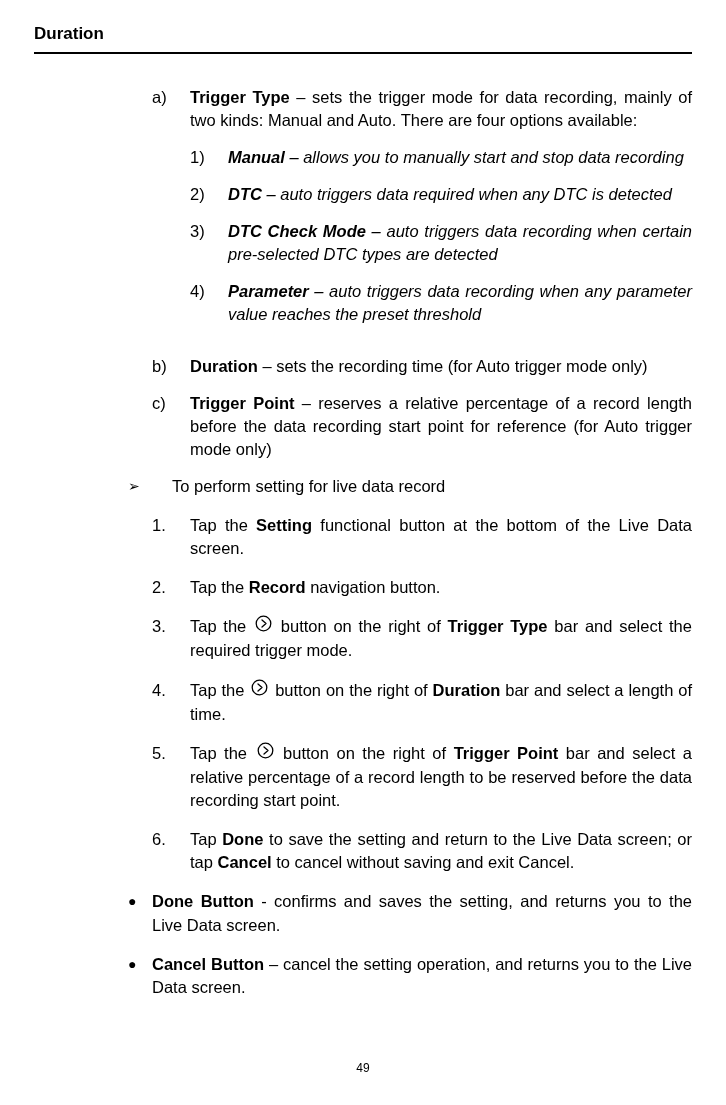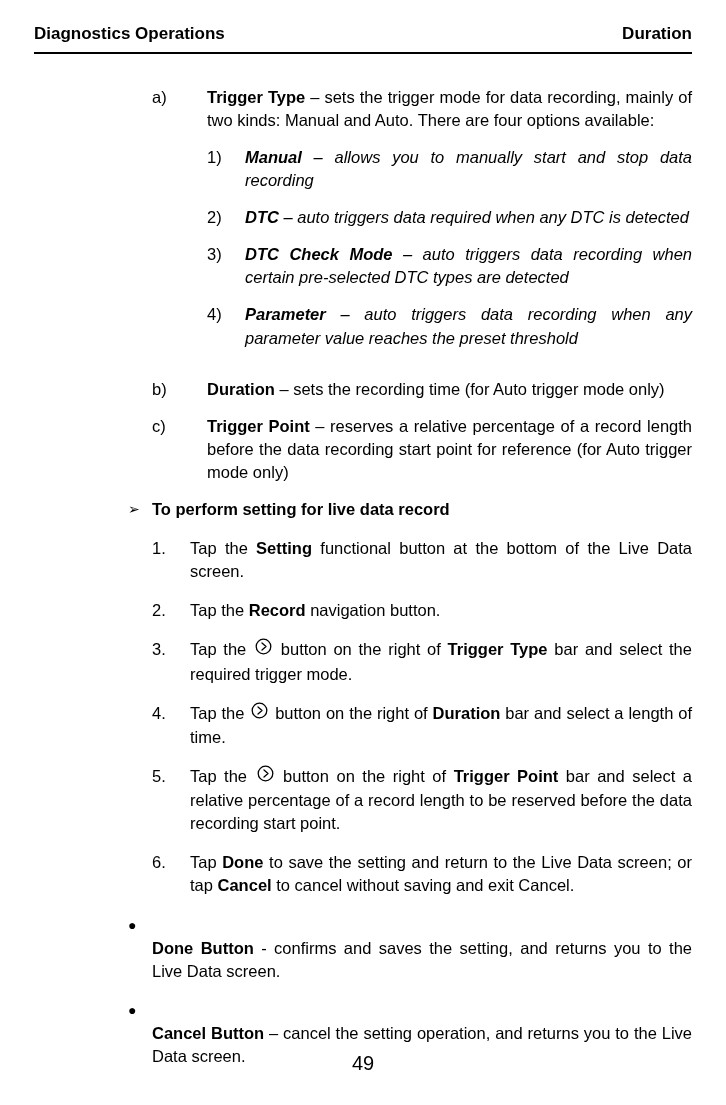--- a/index.html
+++ b/index.html
@@ -32,21 +32,21 @@
     .letter-list { margin-bottom: 12px; }
     .letter-item {
       display: flex;
       margin-bottom: 14px;
       text-align: justify;
     }
     .letter-marker {
       width: 38px;
       flex-shrink: 0;
     }
-    .letter-body { flex: 1; margin-left: 17px; }
+    .letter-body { flex: 1; }
     .num-list { margin-top: 14px; }
     .num-item {
       display: flex;
       margin-bottom: 14px;
       text-align: justify;
     }
     .num-marker {
       width: 38px;
       flex-shrink: 0;
     }
@@ -55,21 +55,21 @@
       display: flex;
       margin: 10px 0 16px 0;
       margin-left: -24px;
     }
     .arrow {
       width: 24px;
       flex-shrink: 0;
       font-size: 14px;
       padding-top: 2px;
     }
-    .arrow-body { flex: 1; font-weight: bold; }
+    .arrow-body { flex: 1; font-weight: normal; margin-left: 20px; }
     .step-list { margin-top: 10px; }
     .step-item {
       display: flex;
       margin-bottom: 16px;
       text-align: justify;
     }
     .step-marker {
       width: 38px;
       flex-shrink: 0;
     }
@@ -79,44 +79,43 @@
       display: flex;
       margin-bottom: 16px;
       text-align: justify;
     }
     .bullet-marker {
       width: 24px;
       flex-shrink: 0;
       font-size: 14px;
       line-height: 1.6;
     }
-    .bullet-body { flex: 1; margin-top: 23px; }
+    .bullet-body { flex: 1; }
     .b { font-weight: bold; }
     .circle-icon {
       display: inline-block;
       vertical-align: middle;
       margin: 0 2px;
       position: relative;
       top: -1px;
     }
     .page-num {
       position: absolute;
       bottom: 28px;
       left: 0;
       right: 0;
       text-align: center;
-      font-size: 20px;
+      font-size: 12px;
     }
     .justify-wide { text-align: justify; text-align-last: left; }
   </style>
 </head>
 <body>
 
 <div class="header">
-  <span>Diagnostics Operations</span>
   <span>Duration</span>
 </div>
 <div class="divider"></div>
 
 <div class="content">
 
   <div class="letter-list">
     <div class="letter-item">
       <div class="letter-marker">a)</div>
       <div class="letter-body justify-wide">

